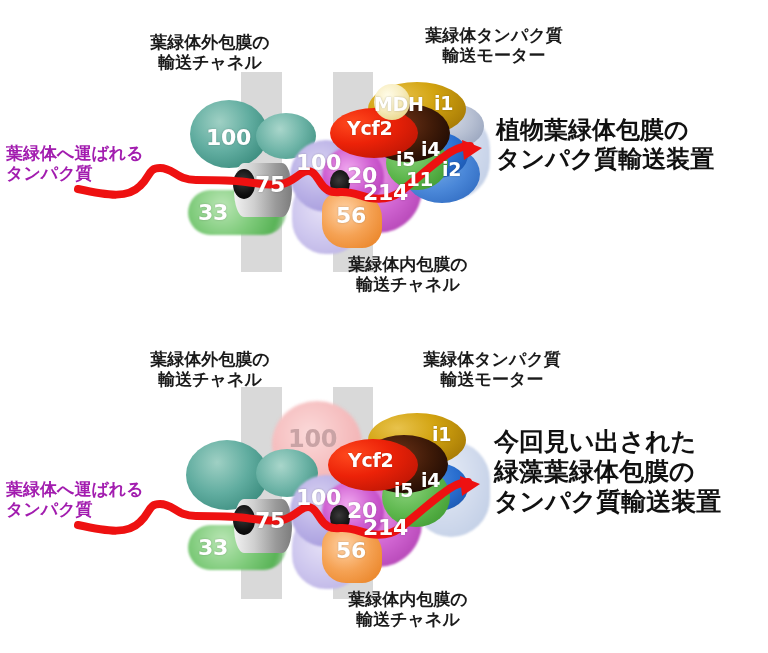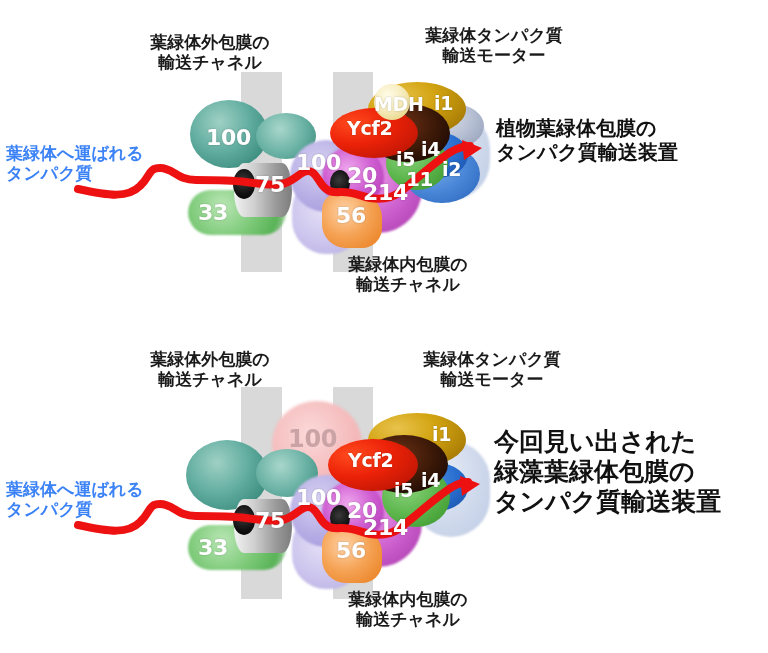--- a/index.html
+++ b/index.html
@@ -142,21 +142,21 @@
   .cap {
     position: absolute;
     z-index: 14;
     color: #1a1a1a;
     font-weight: bold;
     text-align: center;
     line-height: 1.18;
     white-space: pre-line;
   }
   .cap-red {
-    color: #3b82f6;
+    color: #a21caf;
   }
   .title {
     position: absolute;
     z-index: 14;
     color: #111111;
     font-weight: bold;
     line-height: 1.2;
     white-space: pre-line;
     text-align: left;
   }
@@ -222,21 +222,21 @@
 
     <div class="cap" style="left:112px; top:32px; width:196px; font-size:17px;">葉緑体外包膜の
 輸送チャネル</div>
     <div class="cap" style="left:392px; top:25px; width:204px; font-size:17px;">葉緑体タンパク質
 輸送モーター</div>
     <div class="cap" style="left:312px; top:254px; width:192px; font-size:17px;">葉緑体内包膜の
 輸送チャネル</div>
     <div class="cap cap-red" style="left:6px; top:143px; width:154px; font-size:17px; text-align:left;">葉緑体へ運ばれる
 タンパク質</div>
 
-    <div class="title" style="left:496px; top:116px; width:268px; font-size:20px;">植物葉緑体包膜の
+    <div class="title" style="left:496px; top:116px; width:268px; font-size:24px;">植物葉緑体包膜の
 タンパク質輸送装置</div>
   </div>
 </div>
 
 <div class="panel" id="panel-bottom">
   <div class="stage">
 
     <div class="membrane" style="left:241px; top:60px; width:41px; height:212px;"></div>
     <div class="membrane" style="left:333px; top:60px; width:40px; height:212px;"></div>
 

